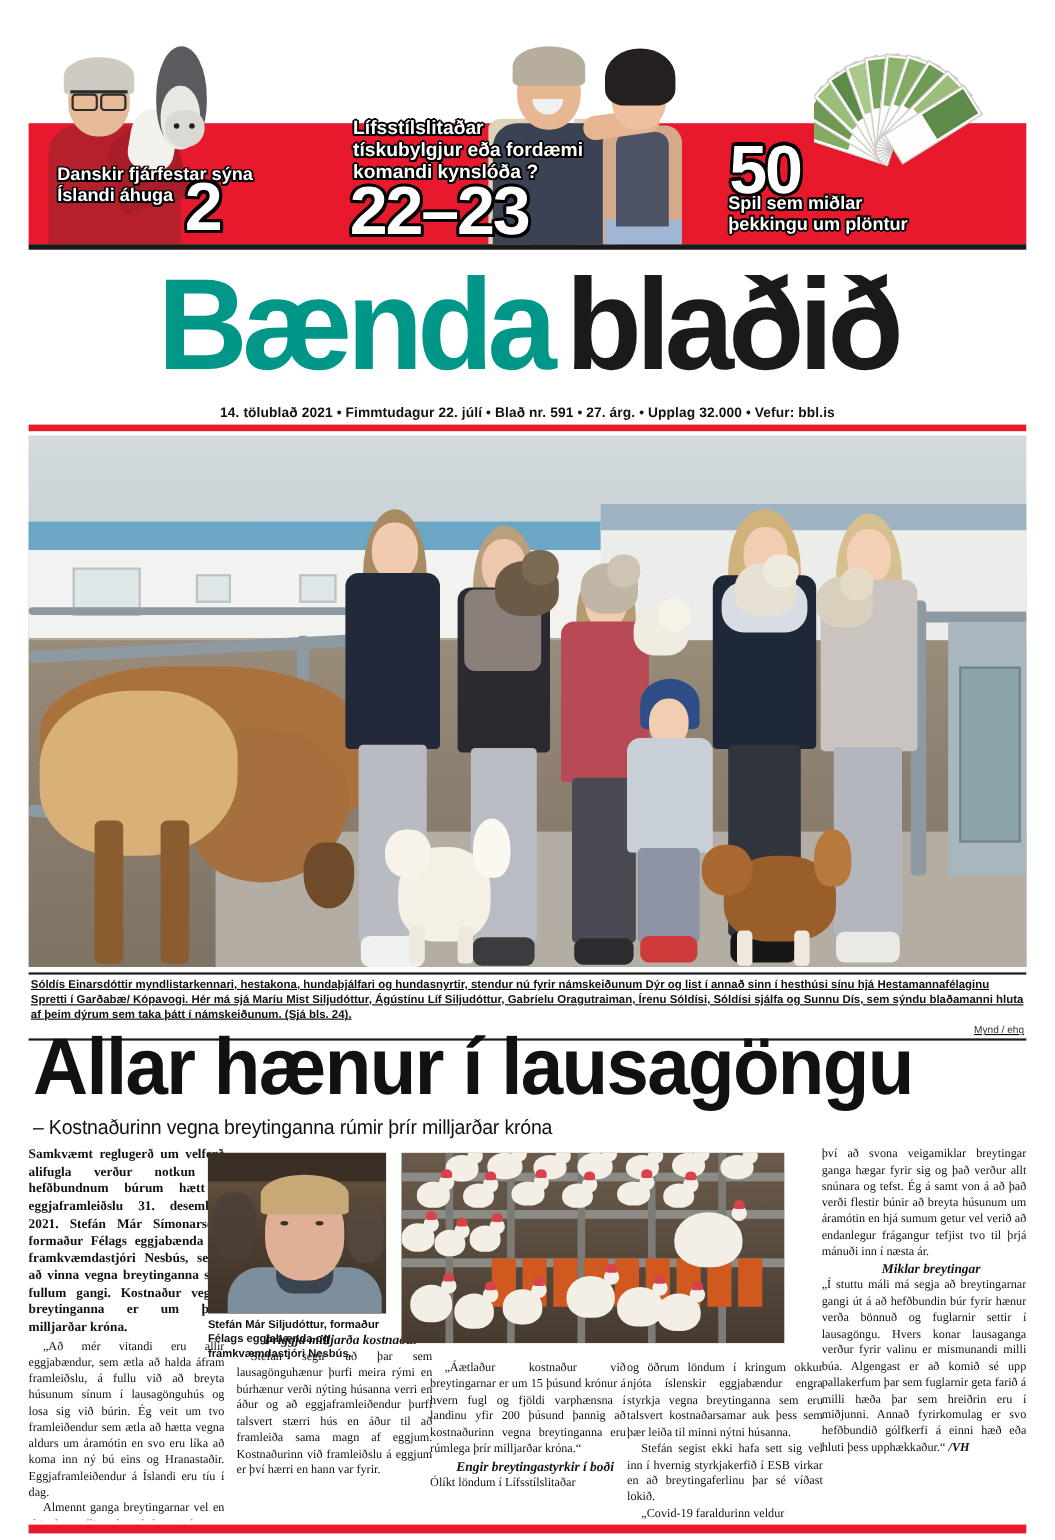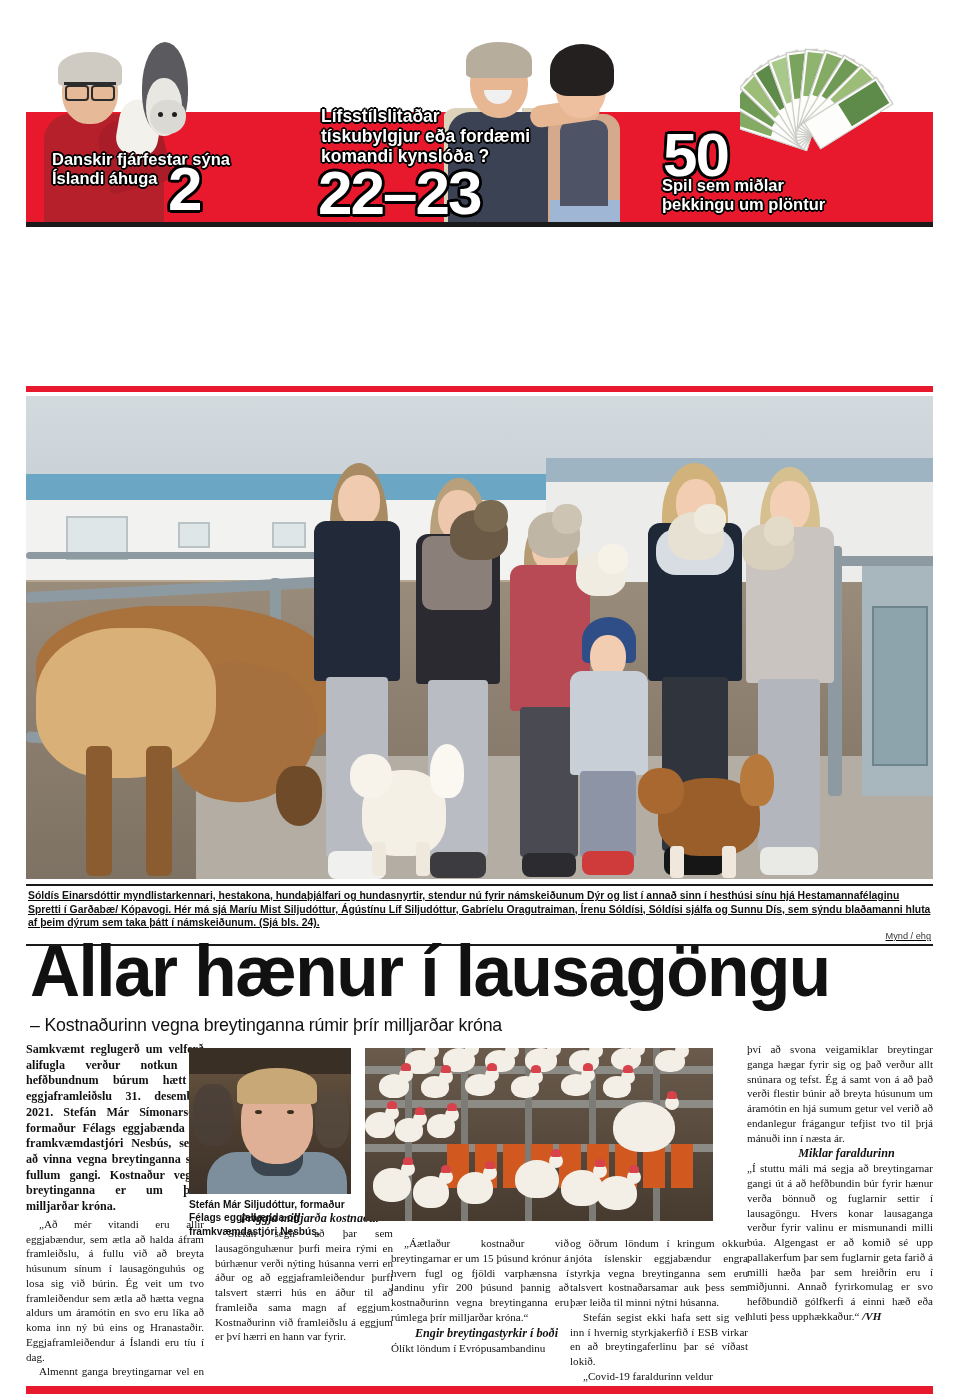--- a/index.html
+++ b/index.html
@@ -499,20 +499,24 @@
 
   <div class="teaser-text" id="teaser2-text">Lífsstílslitaðar
 tískubylgjur eða fordæmi
 komandi kynslóða ?</div>
   <div class="teaser-num" id="teaser2-num">22–23</div>
 
   <div class="teaser-text" id="teaser3-text">Spil sem miðlar
 þekkingu um plöntur</div>
   <div class="teaser-num" id="teaser3-num">50</div>
 
+  <div class="masthead">
+    <span class="word m-teal">Bænda</span><span class="word m-dark">blaðið</span>
+  </div>
+  <div class="masthead-line">14. tölublað 2021 • Fimmtudagur 22. júlí • Blað nr. 591 • 27. árg. • Upplag 32.000 • Vefur: bbl.is</div>
   <div class="red-rule"></div>
 
   <div class="main-photo">
     <div class="mp-sky"></div>
     <div class="mp-building"></div>
     <div class="mp-building2"></div>
 
     <div class="mp-window" style="left:40px;top:120px;width:62px;height:44px;"></div>
     <div class="mp-window" style="left:152px;top:126px;width:32px;height:26px;"></div>
     <div class="mp-window" style="left:246px;top:126px;width:34px;height:26px;"></div>
@@ -644,32 +648,32 @@
     </div>
 
     <div class="col" id="col2" style="padding-top:168px;">
       <p class="subheading">Þriggja milljarða kostnaður</p>
       <p>Stefán segir að þar sem lausagönguhænur þurfi meira rými en búrhænur verði nýting húsanna verri en áður og að eggjaframleiðendur þurfi talsvert stærri hús en áður til að framleiða sama magn af eggjum. Kostnaðurinn við framleiðslu á eggjum er því hærri en hann var fyrir.</p>
     </div>
 
     <div class="col" id="col3" style="padding-top:194px;">
       <p>„Áætlaður kostnaður við breytingarnar er um 15 þúsund krónur á hvern fugl og fjöldi varphænsna í landinu yfir 200 þúsund þannig að kostnaðurinn vegna breytinganna eru rúmlega þrír milljarðar króna.“</p>
       <p class="subheading">Engir breytingastyrkir í boði</p>
-      <p class="noind">Ólíkt löndum í Evrópusambandinu</p>
+      <p class="noind">Ólíkt löndum í Lífsstílslitaðar</p>
     </div>
 
     <div class="col" id="col4" style="padding-top:194px;">
       <p class="noind">og öðrum löndum í kringum okkur njóta íslenskir eggjabændur engra styrkja vegna breytinganna sem eru talsvert kostnaðarsamar auk þess sem þær leiða til minni nýtni húsanna.</p>
       <p>Stefán segist ekki hafa sett sig vel inn í hvernig styrkjakerfið í ESB virkar en að breytingaferlinu þar sé víðast lokið.</p>
       <p>„Covid-19 faraldurinn veldur</p>
     </div>
 
     <div class="col" id="col5">
       <p class="noind">því að svona veigamiklar breytingar ganga hægar fyrir sig og það verður allt snúnara og tefst. Ég á samt von á að það verði flestir búnir að breyta húsunum um áramótin en hjá sumum getur vel verið að endanlegur frágangur tefjist tvo til þrjá mánuði inn í næsta ár.</p>
-      <p class="subheading">Miklar faraldurinn</p>
+      <p class="subheading">Miklar breytingar</p>
       <p class="noind"><span>„Í stuttu máli má segja að breytingarnar gangi út á að hefðbundin búr fyrir hænur verða bönnuð og fuglarnir settir í lausagöngu. Hvers konar lausaganga verður fyrir valinu er mismunandi milli búa. Algengast er að komið sé upp pallakerfum þar sem fuglarnir geta farið á milli hæða þar sem hreiðrin eru í miðjunni. Annað fyrirkomulag er svo hefðbundið gólfkerfi á einni hæð eða hluti þess upphækkaður.“</span> <span class="sig">/VH</span></p>
     </div>
   </div>
 
   <div class="inset-portrait">
     <div class="ip-bg"></div>
     <div class="ip-wood"></div>
     <div class="ip-blur1"></div>
     <div class="ip-blur2"></div>
     <div class="ip-shirt"></div>

